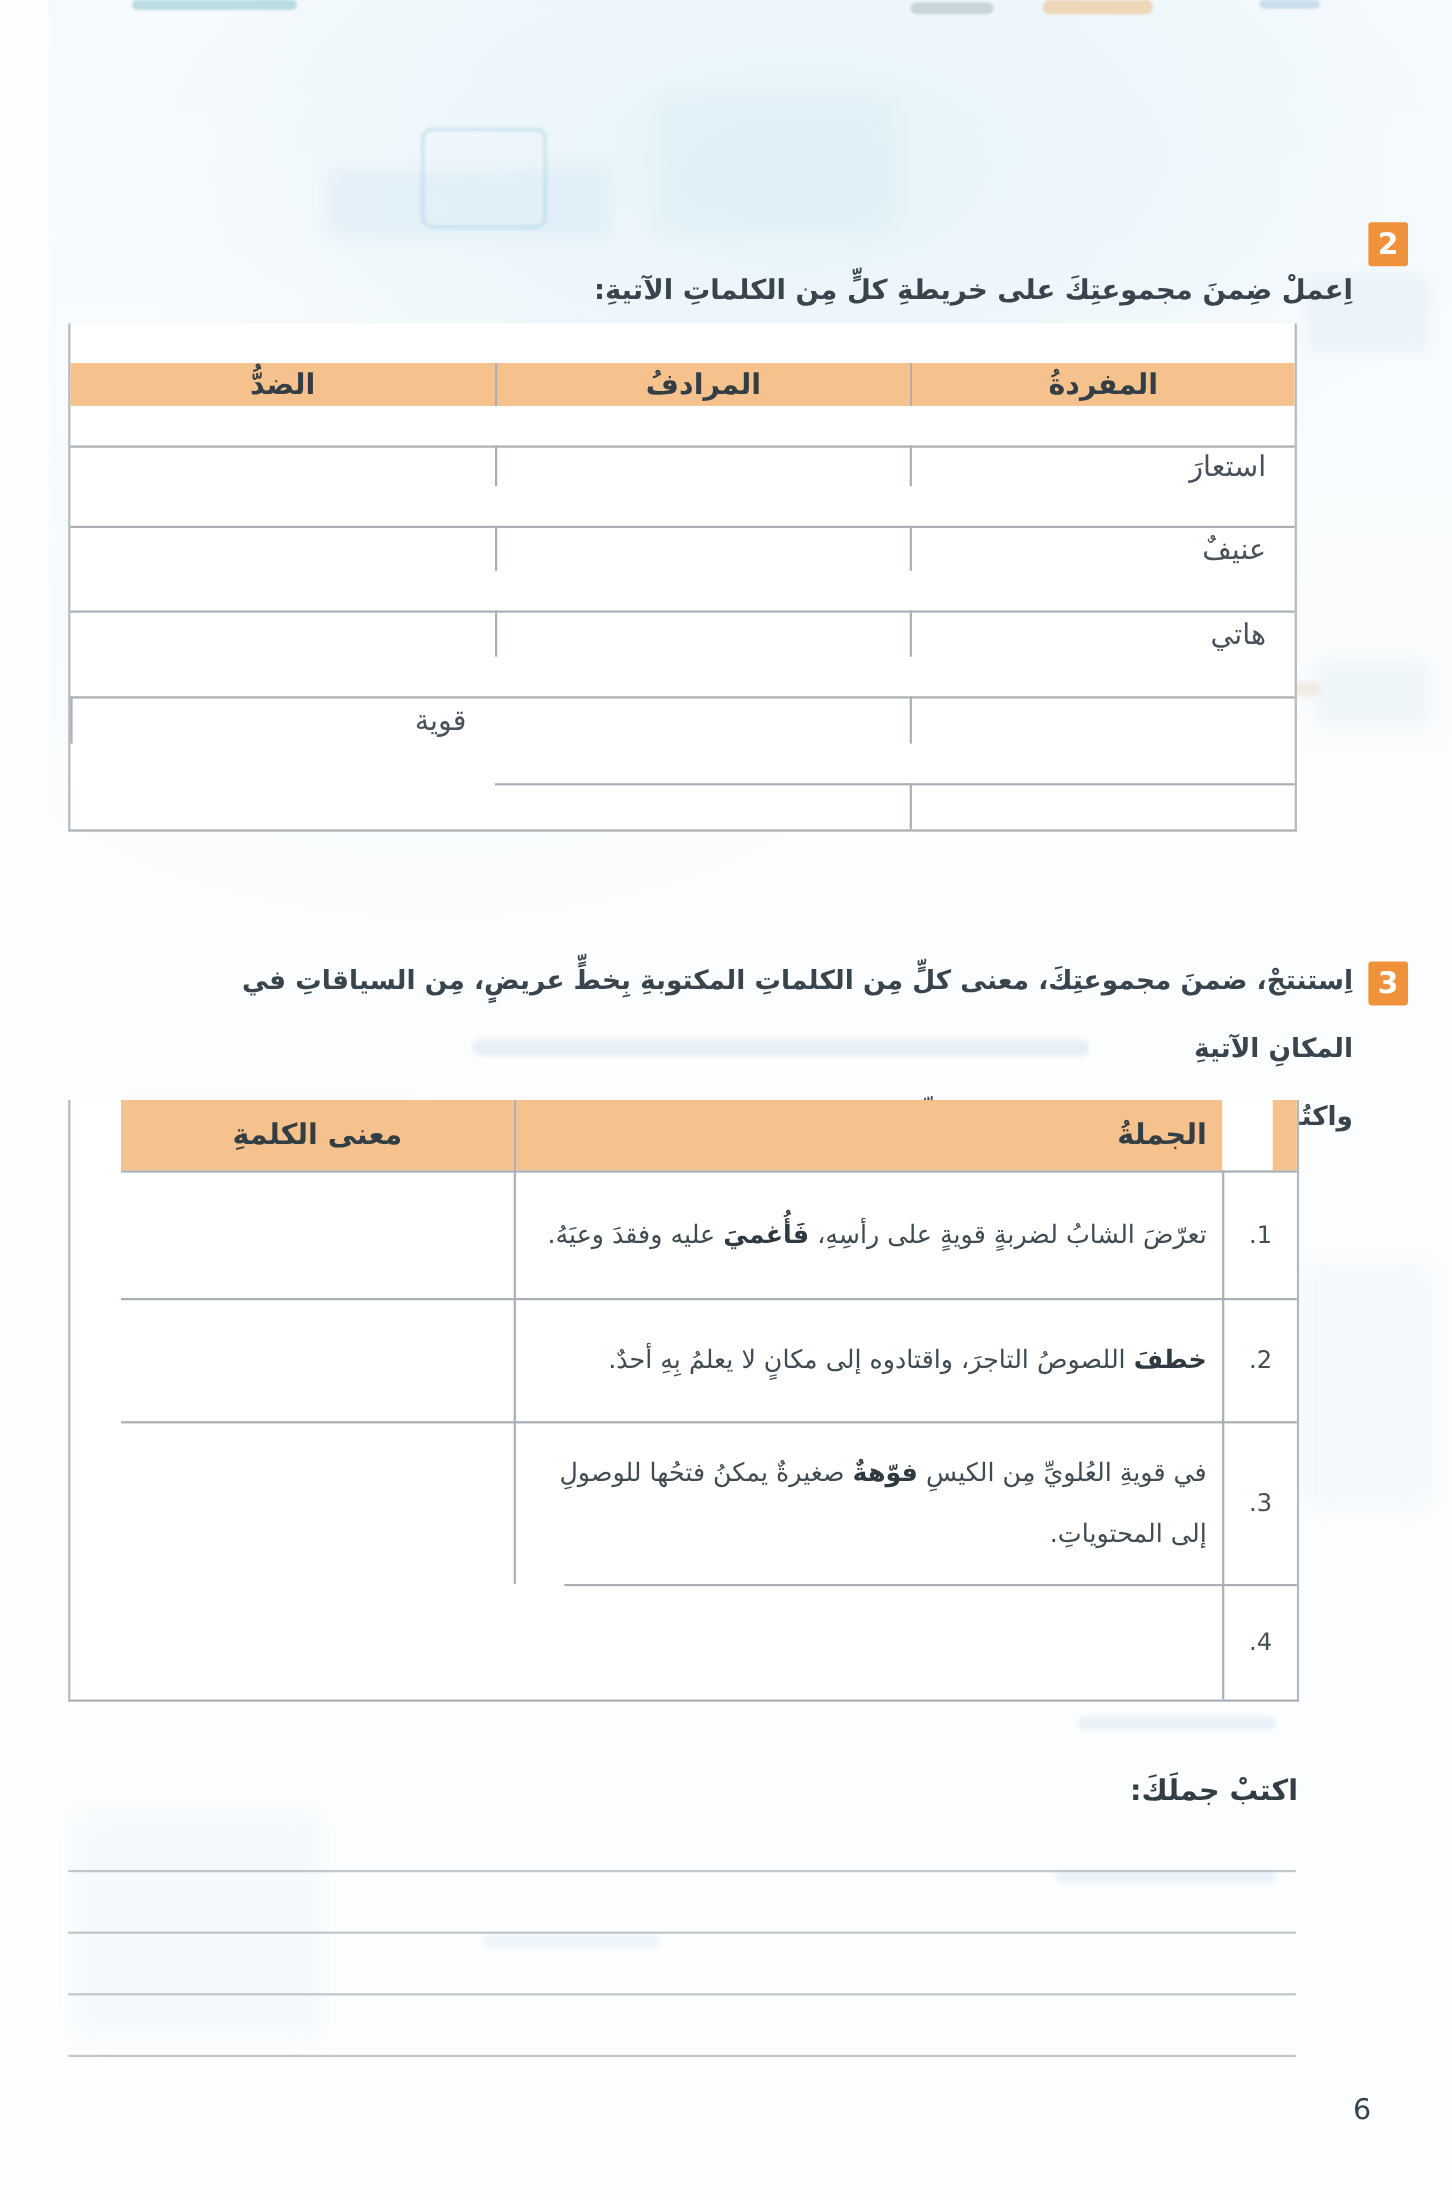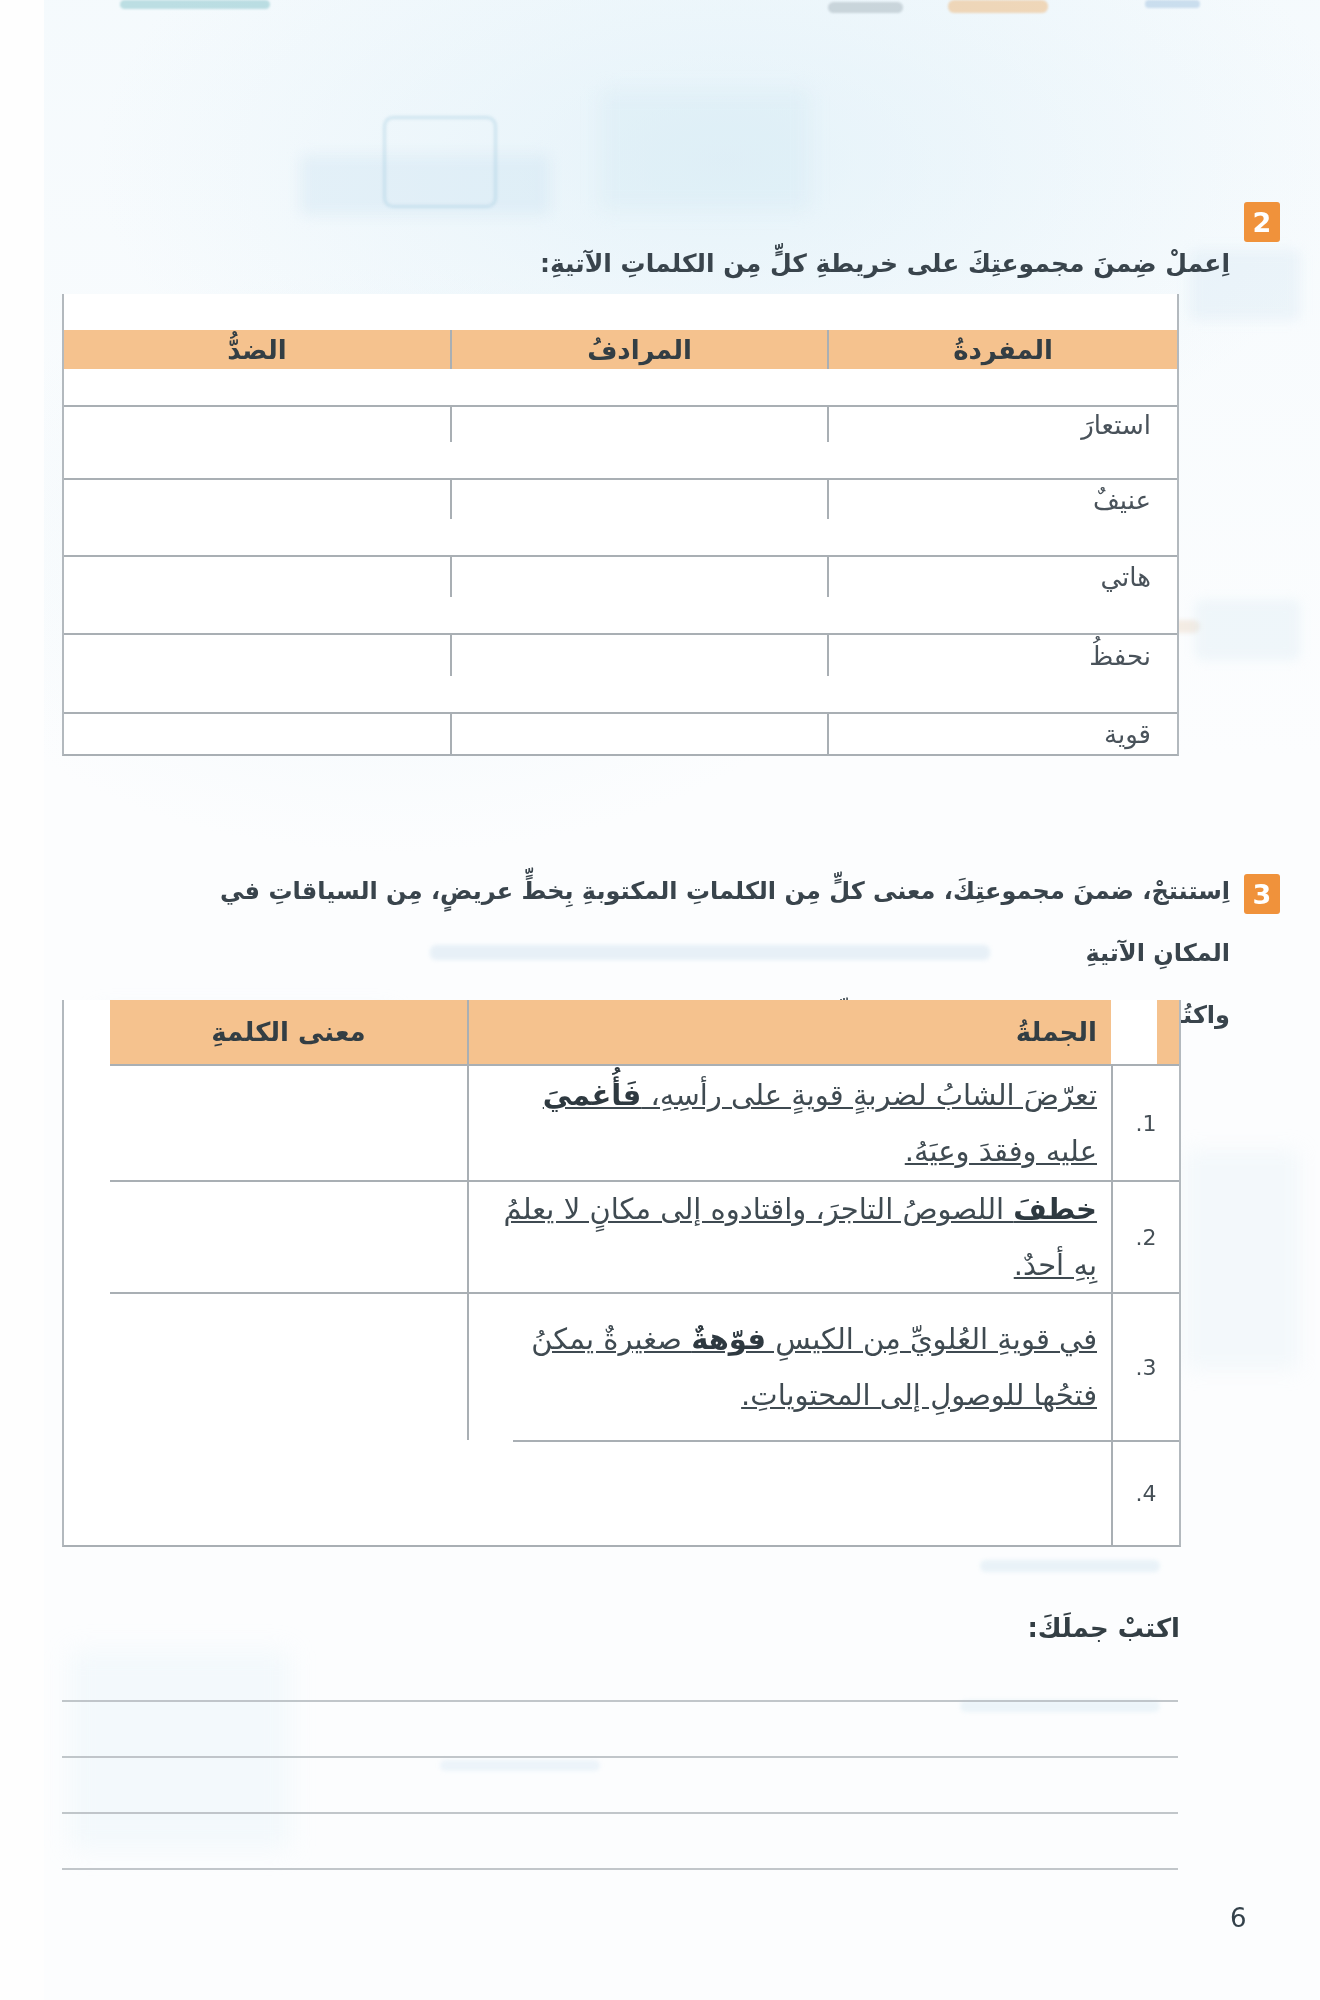--- a/index.html
+++ b/index.html
@@ -56,21 +56,21 @@
   .t2 > div{border-left:2px solid #a9afb4;}
   .t2 > div.noline{border-left:none;margin-left:46px;}
   .t2 .head{background:#F5C28E; font-size:26px; font-weight:bold; color:#333e44;
             display:flex; align-items:center;}
   .t2 .head.sent{justify-content:flex-start; padding-right:14px;}
   .t2 .head.mean{justify-content:center;}
   .t2 .cell{border-top:2px solid #a9afb4;}
   .t2 .numcell{display:flex; align-items:center; justify-content:center;
                font-size:22px; color:#454f56;}
   .t2 .sentcell{display:flex; align-items:center; justify-content:flex-start;
-                padding:6px 14px 6px 20px; font-size:29px; line-height:56px; color:#3f4a51;text-decoration:underline;}
+                padding:6px 14px 6px 20px; font-size:23px; line-height:56px; color:#3f4a51;}
   .t2 .sentcell b{font-weight:bold; color:#2e3940;}
 
   .write-prompt{position:absolute; right:140px; top:1613px;
                 font-size:26px; font-weight:bold; color:#333e44;}
   .rule{position:absolute; left:62px; width:1116px; height:2px; background:#b6bcc1; opacity:.85;}
   .page-num{position:absolute; left:1230px; top:1903px; font-size:26px; color:#33414a;}
 </style>
 </head>
 <body>
 
@@ -119,21 +119,20 @@
     <div class="cell lastcol"></div>
 
     <div class="cell wordcell">عنيفٌ</div>
     <div class="cell"></div>
     <div class="cell lastcol"></div>
 
     <div class="cell wordcell">هاتي</div>
     <div class="cell"></div>
     <div class="cell lastcol"></div>
 
-    <div class="cell wordcell">نحفظُ</div>
     <div class="cell"></div>
     <div class="cell lastcol"></div>
 
     <div class="cell wordcell">قوية</div>
     <div class="cell"></div>
     <div class="cell lastcol"></div>
   </div>
 
   <section class="ex-head" style="top:868px;">
     <div class="num-box" style="margin-top:6px;">3</div>

